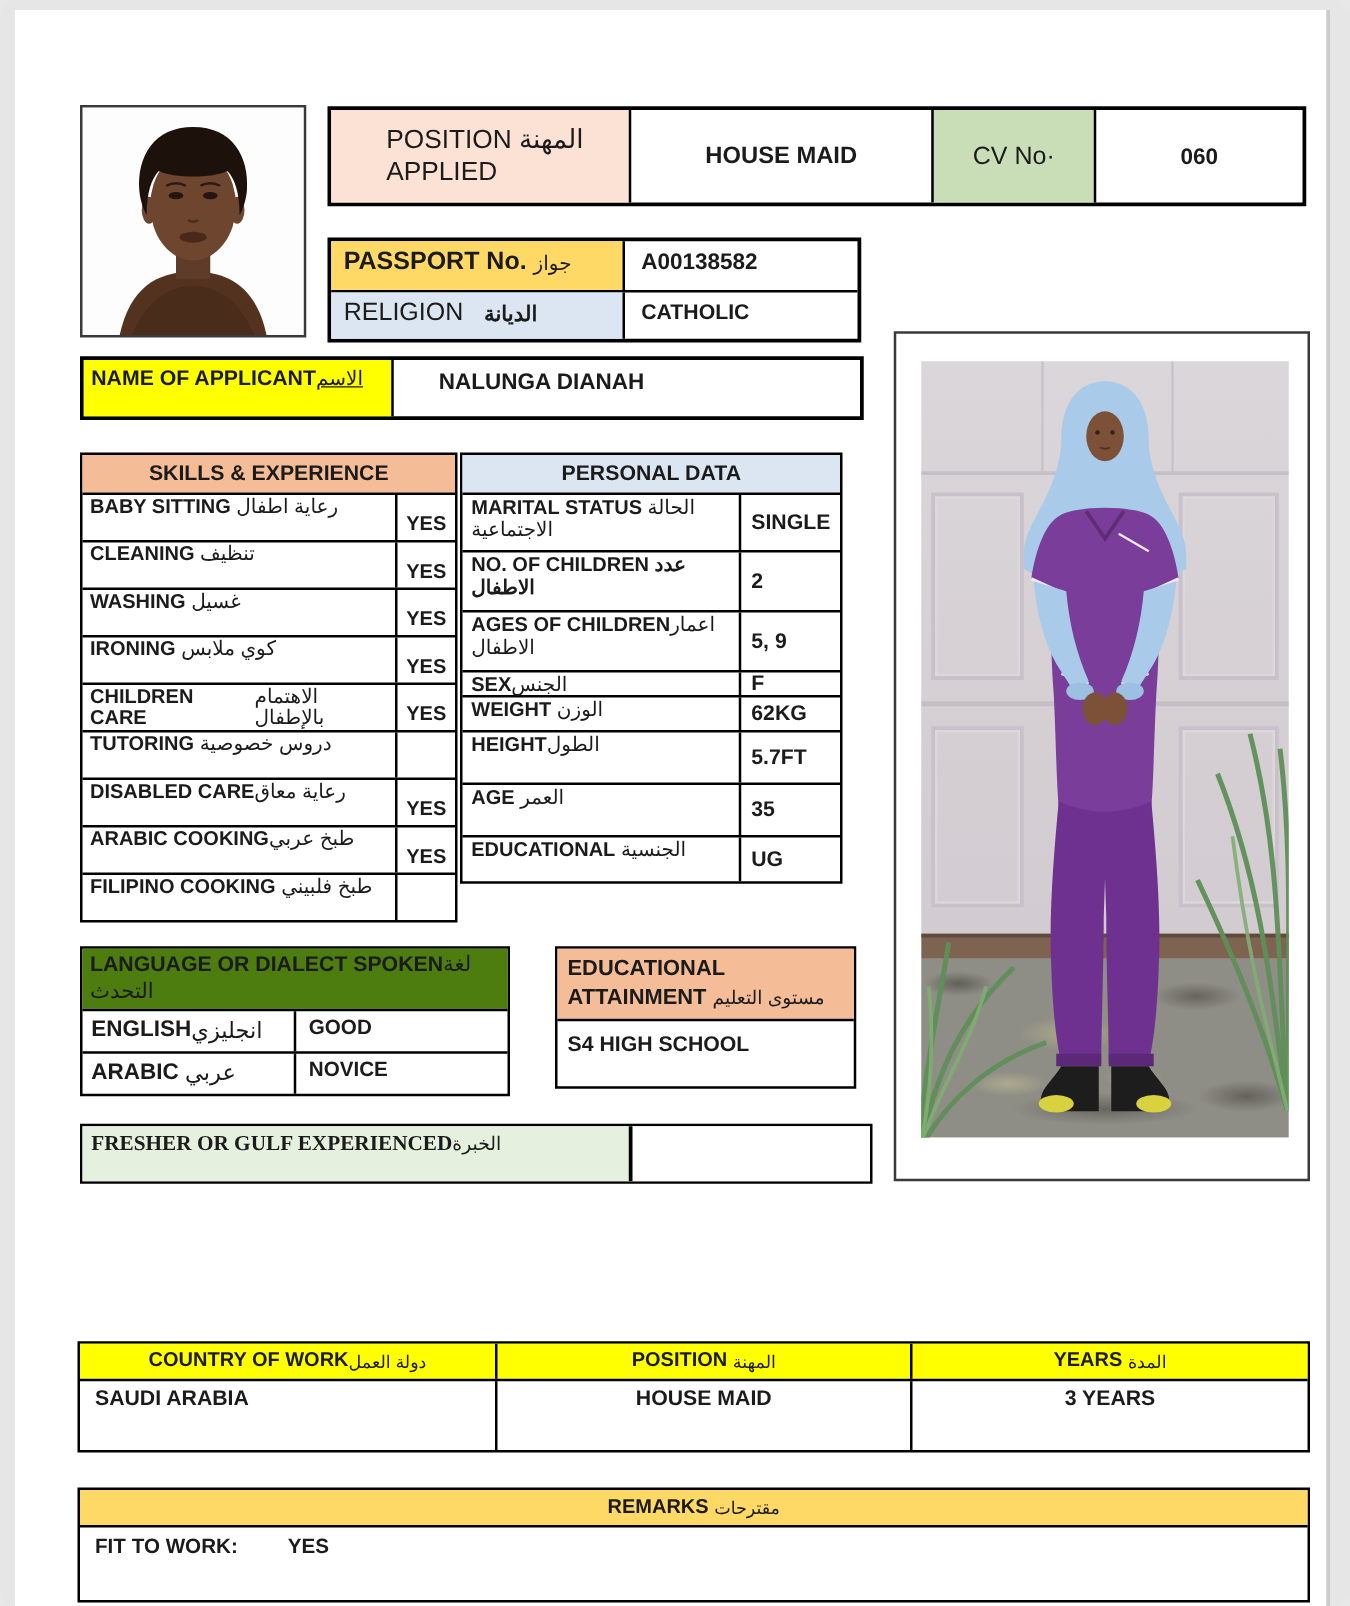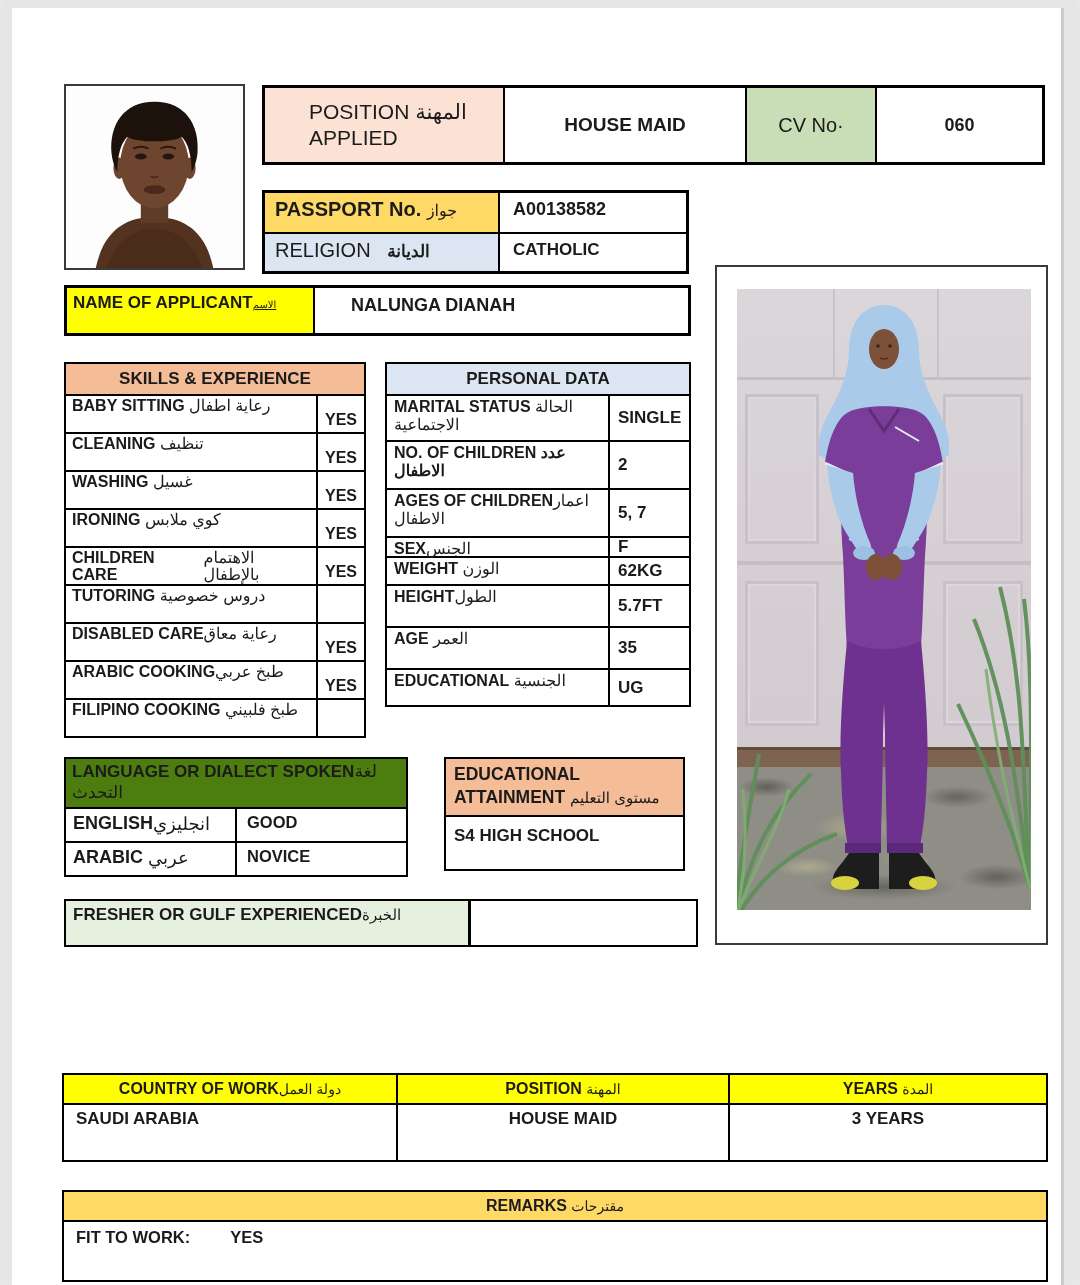--- a/index.html
+++ b/index.html
@@ -65,40 +65,40 @@
   .name-lbl { width:246px; background:#ffff00; padding:5px 4px 0 6px; font-size:17px; }
   .name-val { flex:1; border-left:2px solid #000; padding:7px 0 0 36px; font-size:18px; }
 
   
   .sec-hdr { align-items:center; justify-content:center; font-weight:600; font-size:17px; display:flex; }
   .skills { left:64px; top:362px; width:302px; border:2px solid #000; background:#fff; }
   .skills .hdr { height:30px; background:#f4bd97; }
   .skills .row { height:38px; }
   .skills .slbl { flex:1; padding:2px 2px 0 6px; font-size:16px; line-height:1.05; border-left:none; }
   .skills .syes { width:48px; align-items:flex-end; justify-content:center; padding-bottom:3px; font-size:16px; }
-  .personal { left:385px; top:362px; width:306px; border:2px solid #000; background:#fff; }
+  .personal { left:368px; top:362px; width:306px; border:2px solid #000; background:#fff; }
   .personal .hdr { height:30px; background:#dce6f2; }
   .personal .plbl { width:221px; padding:2px 2px 0 7px; font-size:16px; line-height:1.15; border-left:none; }
   .personal .pval { flex:1; align-items:center; padding-left:8px; font-size:17px; }
 
   
   .language { left:64px; top:757px; width:344px; border:2px solid #000; background:#fff; }
   .language .hdr { height:48px; background:#4d7c0f; padding:2px 2px 0 6px; font-size:17px; line-height:1.25; font-weight:600; }
   .language .row { height:34px; }
   .language .llbl { width:169px; padding:4px 2px 0 7px; font-size:18px; border-left:none; }
   .language .lval { flex:1; padding:4px 2px 0 10px; font-size:16.5px; font-weight:600; }
 
   
   .education { left:444px; top:757px; width:241px; border:2px solid #000; background:#fff; }
   .education .hdr { height:56px; background:#f4bd97; padding:4px 4px 0 8px; font-size:17.5px; font-weight:600; line-height:1.3; }
   .education .body { height:54px; border-top:2px solid #000; padding:9px 4px 0 8px; font-size:17px; font-weight:600; }
 
   
   .fresher { left:64px; top:899px; width:634px; height:48px; display:flex; }
-  .fresher .green { width:402px; background:#e6f0de; padding:4px 16px 0 7px; font-size:17px; }
+  .fresher .green { width:437px; background:#e6f0de; padding:4px 16px 0 7px; font-size:17px;font-family:Liberation Serif, serif; }
   .fresher .blank { flex:1; border-left:3px solid #000; background:#fff; }
 
   
   .work { left:62px; top:1073px; width:986px; border:2px solid #000; }
   .work .hrow { height:28px; background:#ffff00; }
   .work .hcell { align-items:center; justify-content:center; font-size:16px; font-weight:600; }
   .work .vrow { height:57px; border-top:2px solid #000; }
   .work .vcell { padding-top:4px; font-size:17px; }
   .w1 { width:332px; } .w2 { width:332px; } .w3 { flex:1; }
   .work .vcell.w1 { padding-left:12px; }
@@ -158,21 +158,21 @@
       <div class="cell lblcell bg-blue">
         <span>RELIGION</span>&nbsp;&nbsp;&nbsp;
         <span class="ar" style="font-weight:700; font-size:17px; padding-top:2px;">الديانة</span>
       </div>
       <div class="cell valcell val" style="font-size:17px;">CATHOLIC</div>
     </div>
   </div>
 
   <div class="tbl name-row">
     <div class="name-lbl">
-      <span class="lbl-en" style="font-weight:700;">NAME OF APPLICANT</span><span class="ar" style="font-size:10px;text-decoration:underline;">الاسم</span>
+      <span class="lbl-en" style="font-weight:700;">NAME OF APPLICANT</span><span class="ar" style="font-size:16px;text-decoration:underline;">الاسم</span>
     </div>
     <div class="name-val val">NALUNGA DIANAH</div>
   </div>
 
   <div class="abs skills">
     <div class="sec-hdr hdr">SKILLS &amp; EXPERIENCE</div>
     <div class="row rline">
       <div class="cell slbl"><span class="lbl-en">BABY SITTING</span>&nbsp;<span class="ar">رعاية اطفال</span></div>
       <div class="cell syes val">YES</div>
     </div>
@@ -230,21 +230,21 @@
     <div class="row rline" style="height:48px;">
       <div class="cell plbl">
           <span><span class="lbl-en">NO. OF CHILDREN</span> <span class="ar" style="font-weight:700;">عدد الاطفال</span></span>
         </div>
       <div class="cell pval val">2</div>
     </div>
     <div class="row rline" style="height:48px;">
       <div class="cell plbl">
           <span><span class="lbl-en">AGES OF CHILDREN</span><span class="ar">اعمار الاطفال</span></span>
         </div>
-      <div class="cell pval val">5, 7</div>
+      <div class="cell pval val">5, 9</div>
     </div>
     <div class="row rline" style="height:20px;">
       <div class="cell plbl">
           <span><span class="lbl-en">SEX</span><span class="ar">الجنس</span></span>
         </div>
       <div class="cell pval val">F</div>
     </div>
     <div class="row rline" style="height:28px;">
       <div class="cell plbl">
           <span><span class="lbl-en">WEIGHT</span> <span class="ar">الوزن</span></span>

